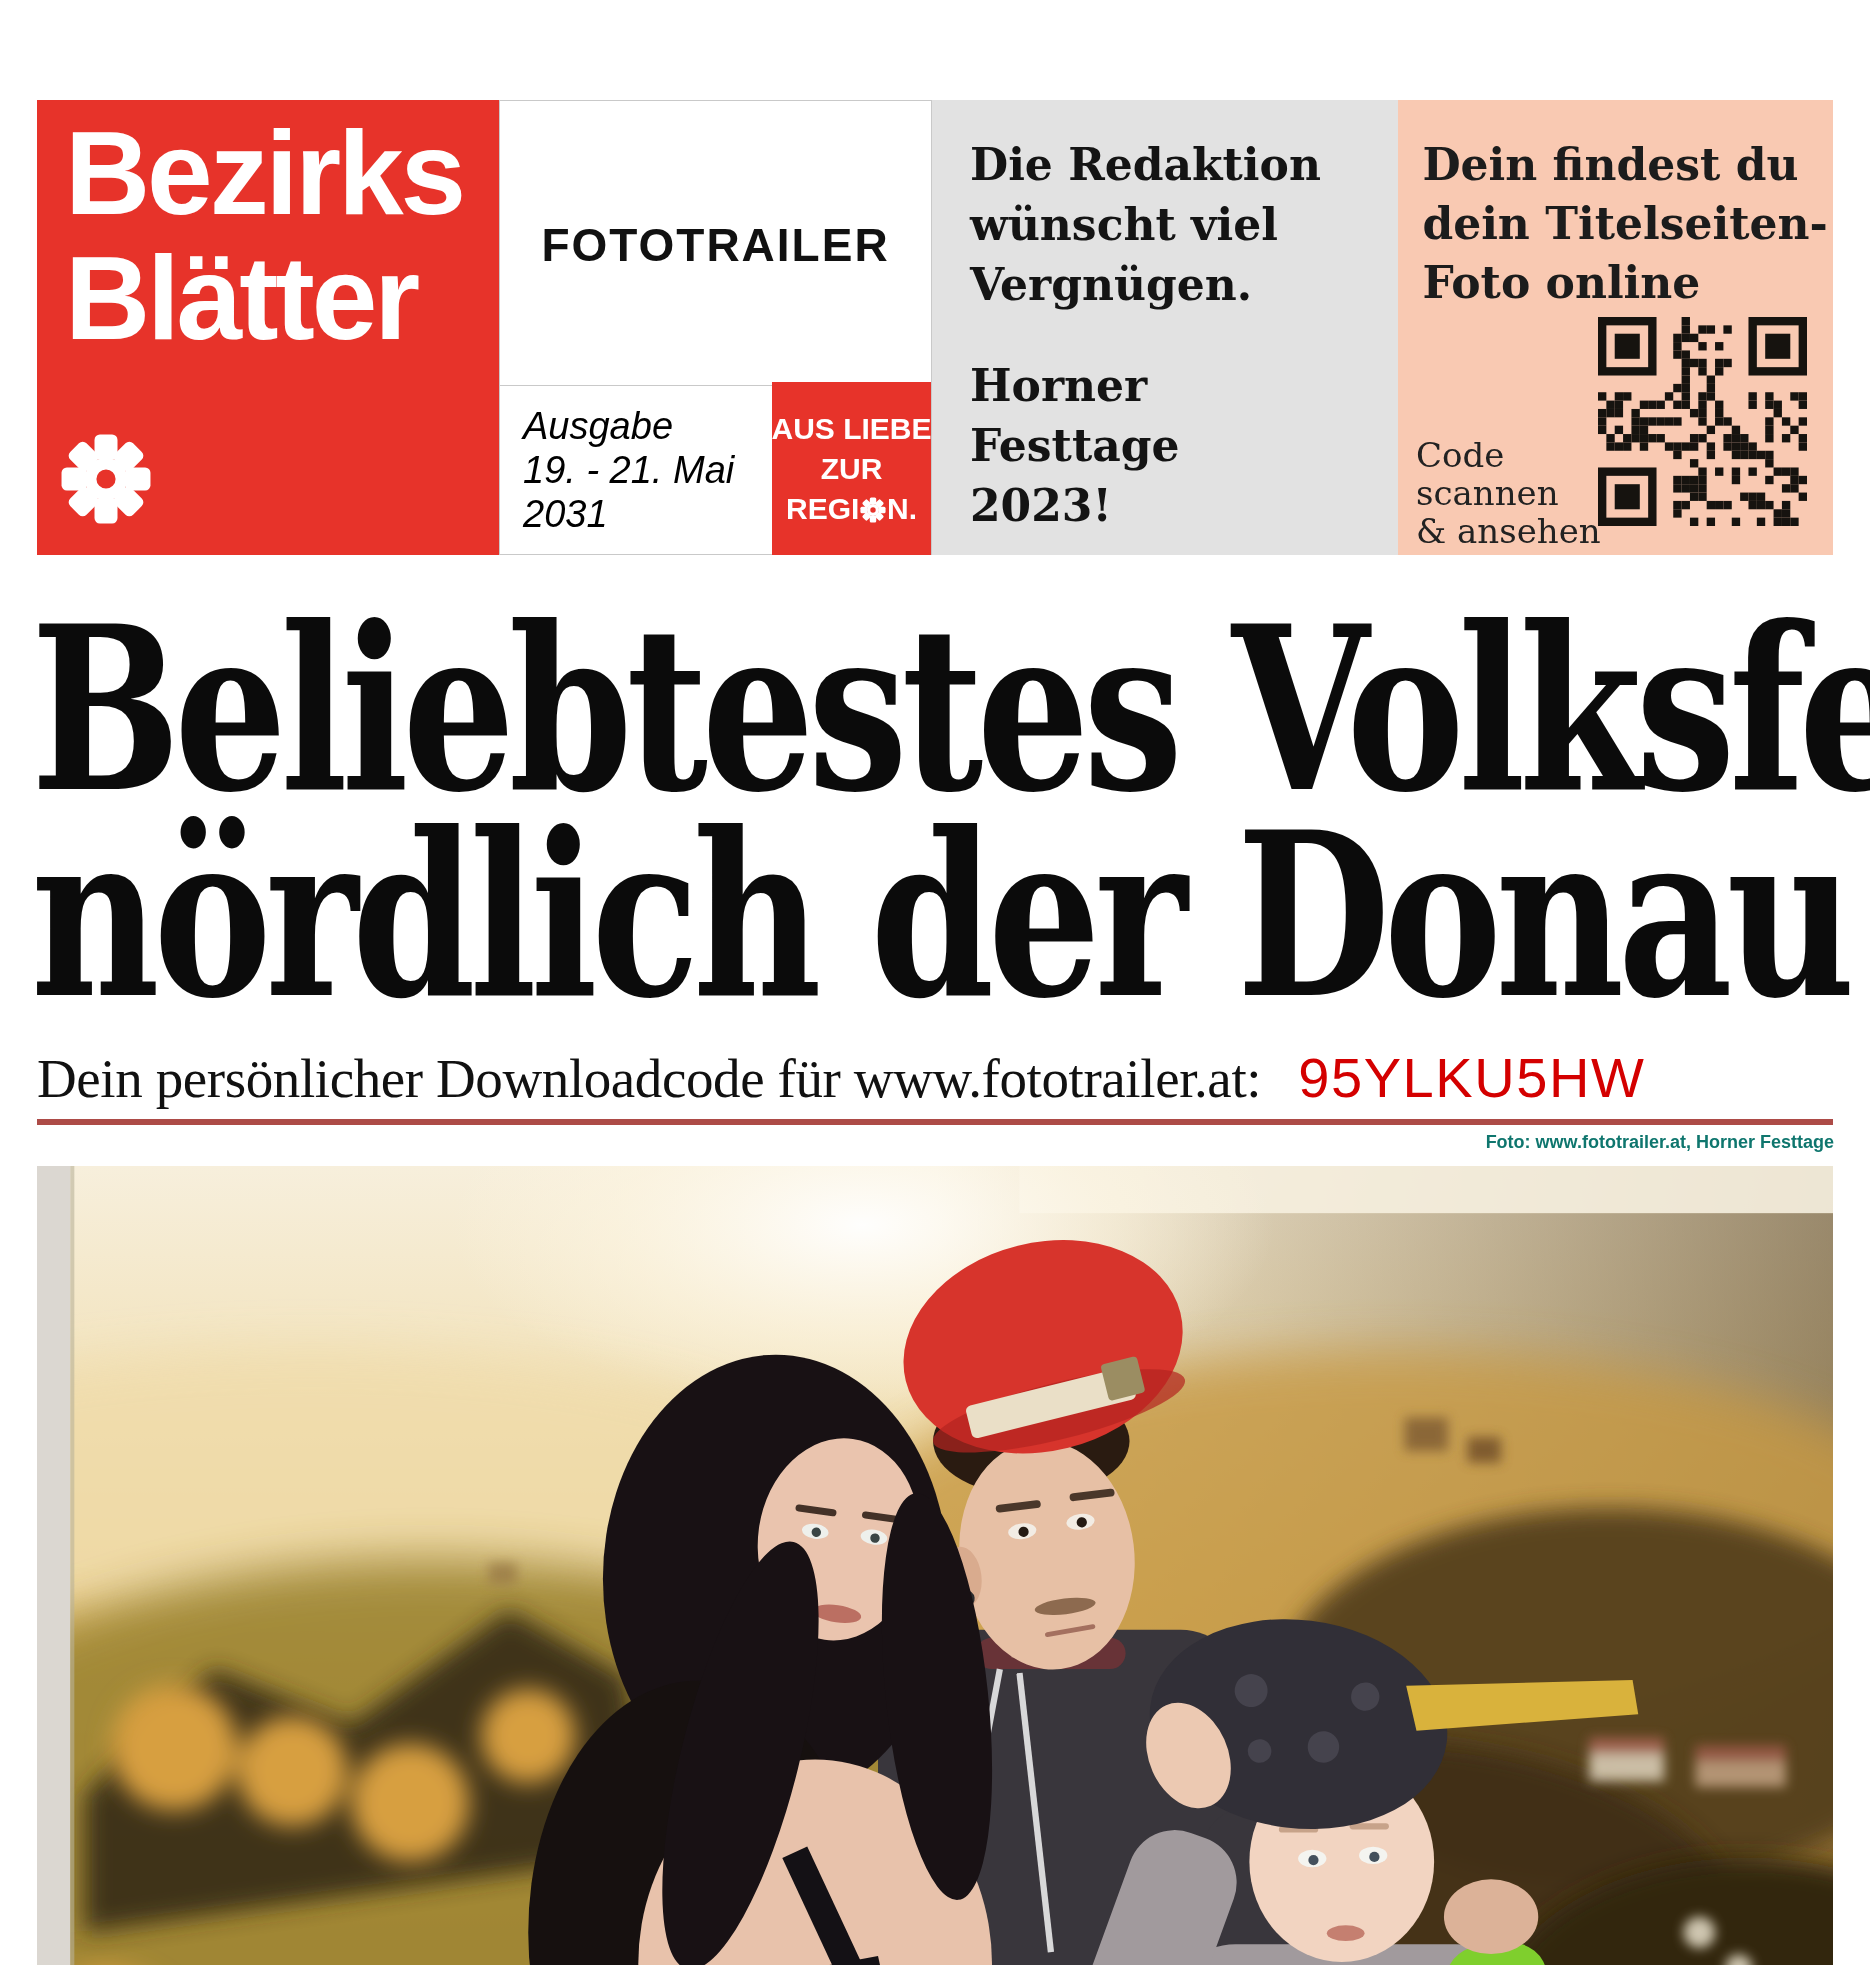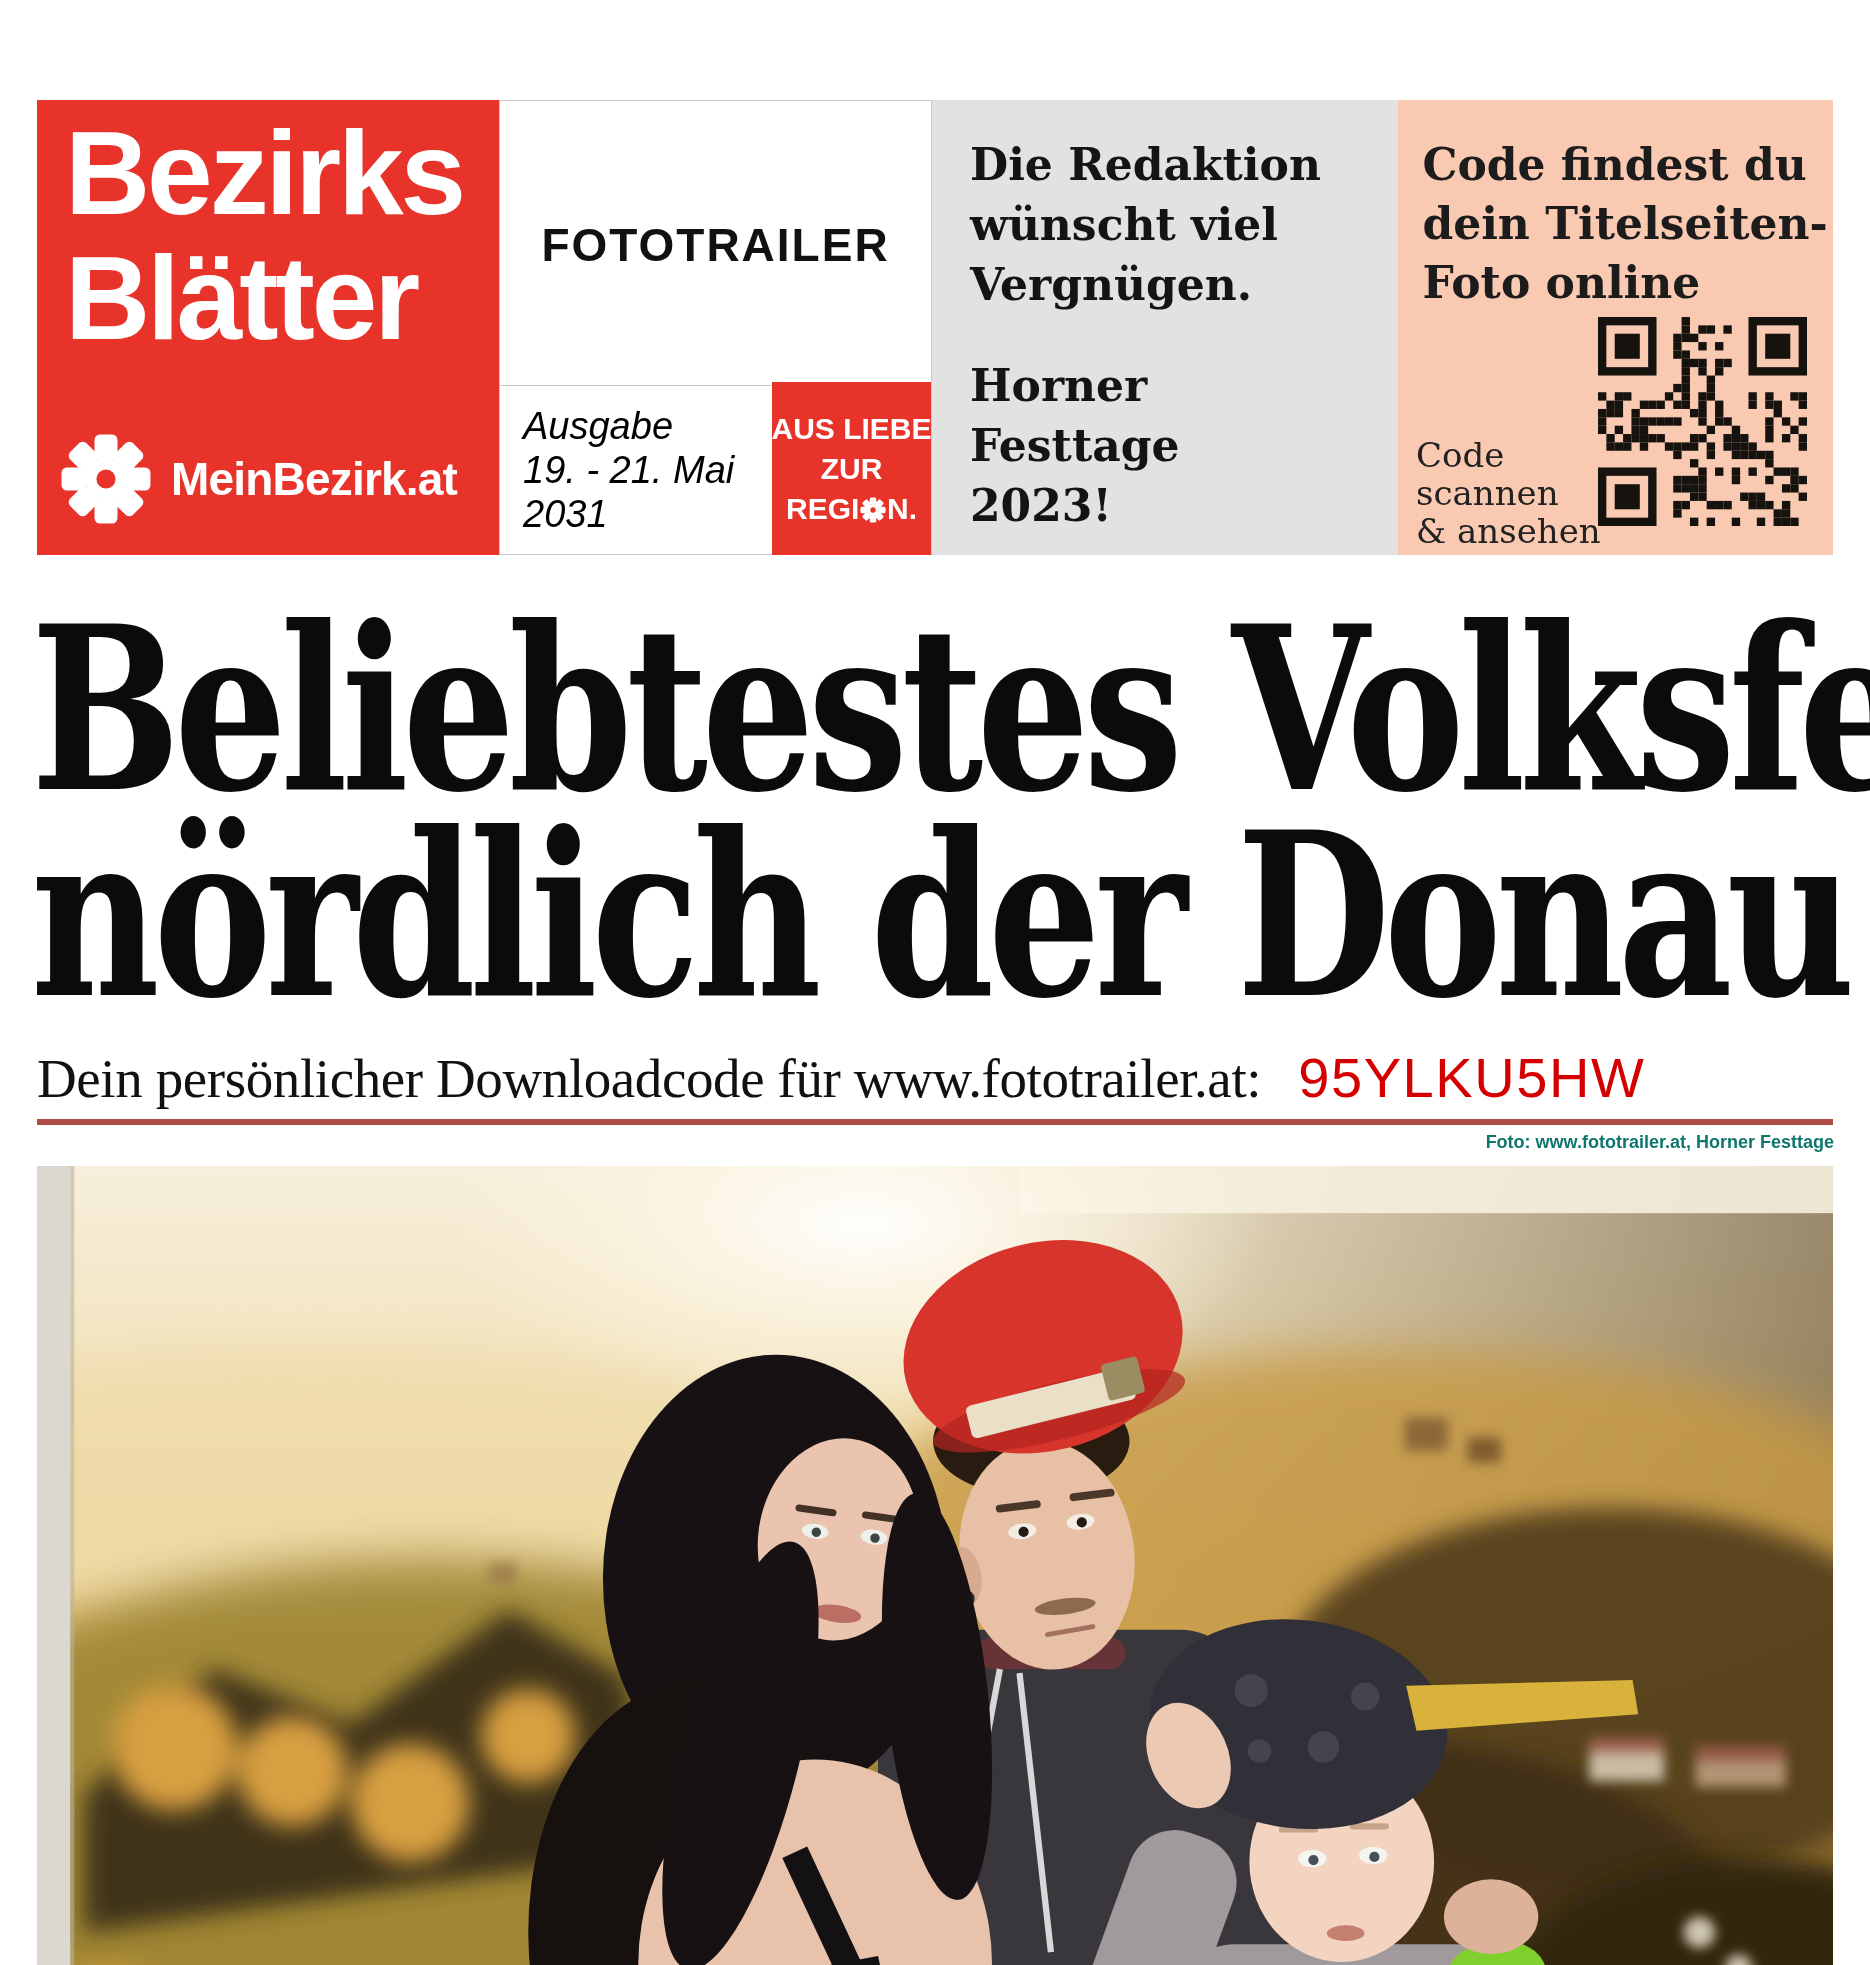--- a/index.html
+++ b/index.html
@@ -76,21 +76,20 @@
           <rect x="-15" y="-58" width="30" height="33" rx="7" transform="rotate(45)"></rect>
           <rect x="-15" y="-58" width="30" height="33" rx="7" transform="rotate(90)"></rect>
           <rect x="-15" y="-58" width="30" height="33" rx="7" transform="rotate(135)"></rect>
           <rect x="-15" y="-58" width="30" height="33" rx="7" transform="rotate(180)"></rect>
           <rect x="-15" y="-58" width="30" height="33" rx="7" transform="rotate(225)"></rect>
           <rect x="-15" y="-58" width="30" height="33" rx="7" transform="rotate(270)"></rect>
           <rect x="-15" y="-58" width="30" height="33" rx="7" transform="rotate(315)"></rect>
         </g>
         <circle r="20" fill="none" stroke="#fff" stroke-width="15"></circle>
       </svg>
-      <span class="site-label">MeinBezirk.at</span>
     </div>
   </div>
 
   <div class="ft-box">
     <div class="ft-top">
       <span class="ft-title">FOTOTRAILER</span>
     </div>
     <div class="issue">
       <div>Ausgabe</div>
       <div>19. - 21. Mai</div>
@@ -127,21 +126,21 @@
     </div>
     <div class="event">
       <div>Horner</div>
       <div>Festtage</div>
       <div>2023!</div>
     </div>
   </div>
 
   <div class="qr-box">
     <div class="qr-head">
-      <div>Code findest du</div>
+      <div>Dein findest du</div>
       <div>dein Titelseiten-</div>
       <div>Foto online</div>
     </div>
     <div class="qr-hint">
       <div>Code</div>
       <div>scannen</div>
       <div>&amp; ansehen</div>
     </div>
     <svg class="qr-svg" viewBox="0 0 525 525">
         <g fill="#16130f">

